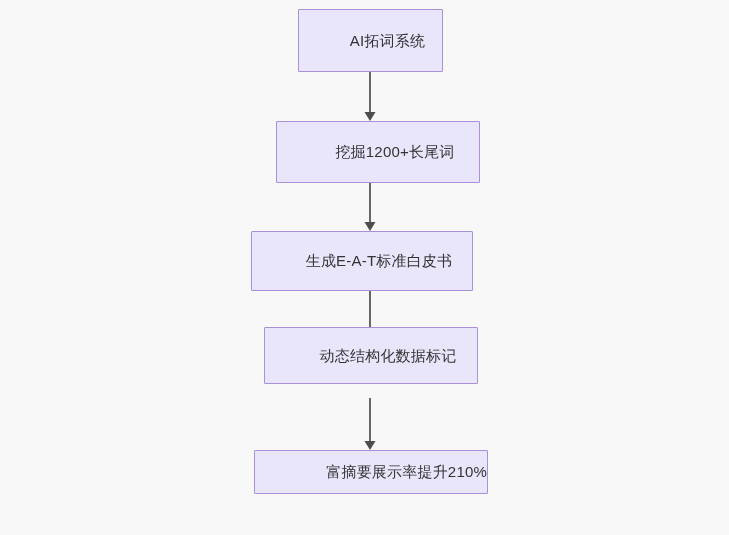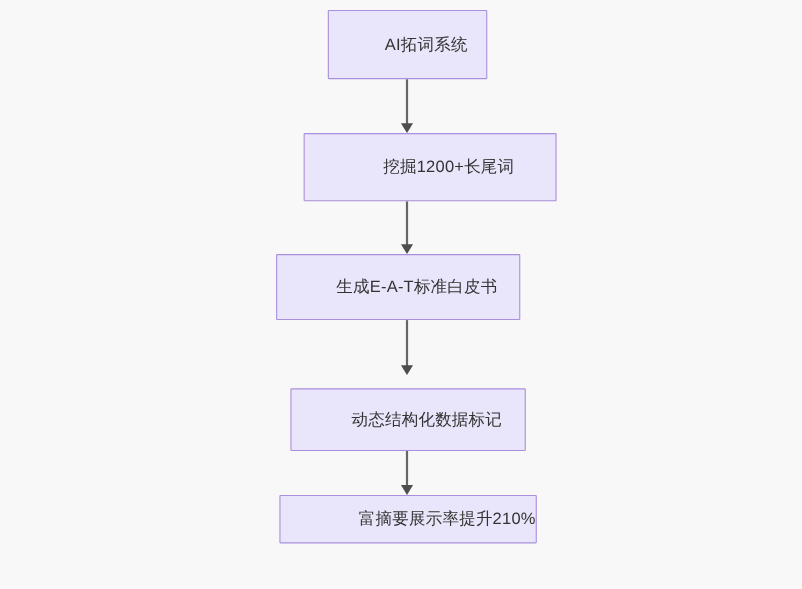--- a/index.html
+++ b/index.html
@@ -79,29 +79,29 @@
     <svg width="20" height="52" viewBox="0 0 20 52" aria-hidden="true">
       <line x1="10" y1="0" x2="10" y2="44" stroke="#666666" stroke-width="2"></line>
       <polygon points="4.5,43 15.5,43 10,52" fill="#4d4d4d"></polygon>
     </svg>
   </div>
 
   <div class="node" style="left:298px; top:9px; width:145px; height:63px;">
     <span class="node-label">AI拓词系统</span>
   </div>
 
-  <div class="node" style="left:276px; top:121px; width:230px; height:62px;">
+  <div class="node" style="left:276px; top:121px; width:204px; height:62px;">
     <span class="node-label">挖掘1200+长尾词</span>
   </div>
 
   <div class="node" style="left:251px; top:231px; width:222px; height:60px;">
     <span class="node-label">生成E-A-T标准白皮书</span>
   </div>
 
-  <div class="node" style="left:264px; top:353px; width:214px; height:57px;">
+  <div class="node" style="left:264px; top:327px; width:214px; height:57px;">
     <span class="node-label">动态结构化数据标记</span>
   </div>
 
   <div class="node" style="left:254px; top:450px; width:234px; height:44px;justify-content:flex-end;">
     <span class="node-label">富摘要展示率提升210%</span>
   </div>
 
 </div>
 
 </body></html>

